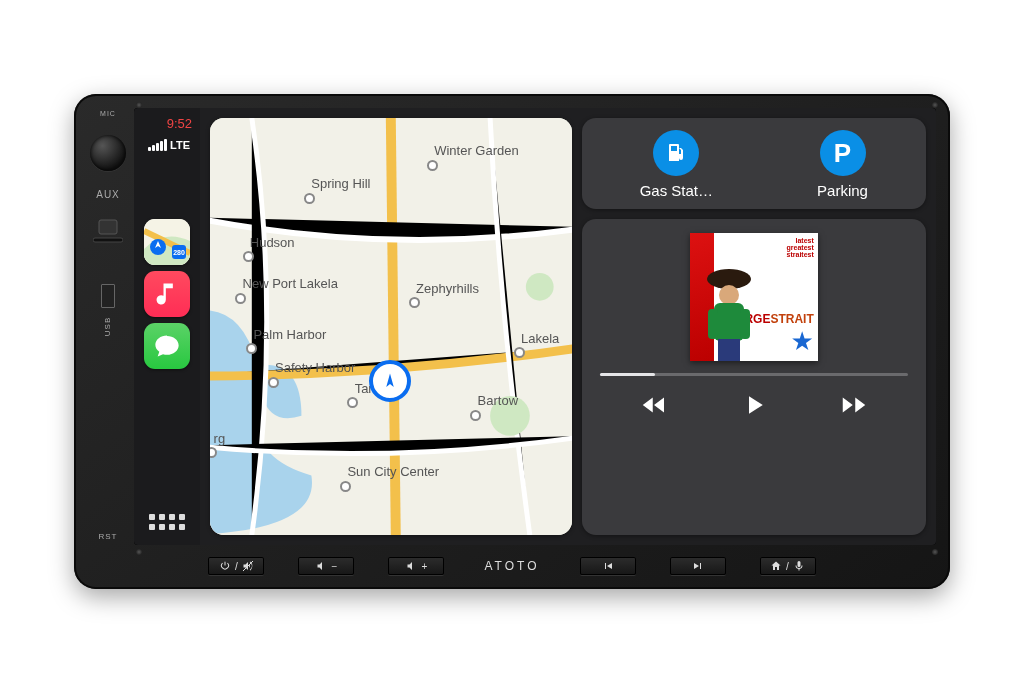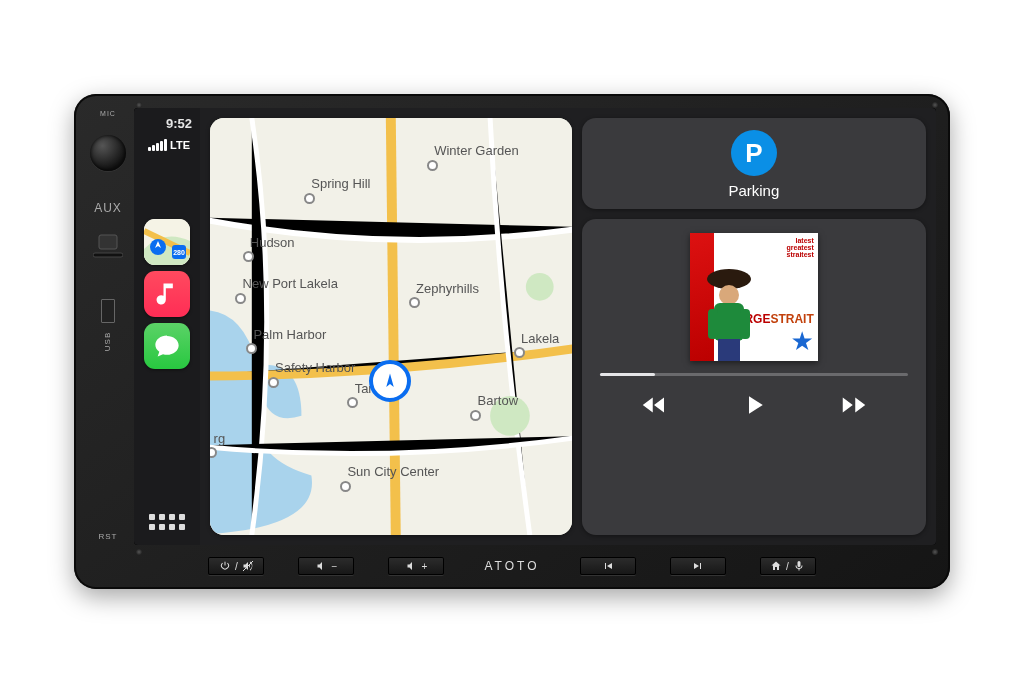--- a/index.html
+++ b/index.html
@@ -41,21 +41,21 @@
     color: #aaa;
     font-size: 8px;
     padding-top: 2px;
   }
   .mic-lbl { font-size:7px; letter-spacing:1px; }
   .knob {
     width: 36px; height: 36px; border-radius: 50%;
     background: radial-gradient(circle at 35% 30%, #555, #111 70%);
     box-shadow: inset 0 0 4px #000, 0 1px 0 #333;
   }
-  .aux-lbl { font-size:12px; letter-spacing:1px;margin-top:12px; }
+  .aux-lbl { font-size:10px; letter-spacing:1px; }
   .sd-slot { width:30px; height:48px; position:relative; }
   .sd-slot svg { width:100%; height:100%; }
   .usb-slot { width:20px; height:50px; display:flex; flex-direction:column; align-items:center; gap:2px;}
   .usb-slot .port { width:12px; height:22px; border:1px solid #666; border-radius:1px; background:#222;}
   .usb-lbl { font-size:8px; transform: rotate(-90deg); transform-origin:center; margin-top:12px; letter-spacing:1px;}
   .rst-lbl { font-size:8px; letter-spacing:1px; margin-top:auto; margin-bottom:4px;}
 
   
   .screen {
     flex: 1;
@@ -71,23 +71,23 @@
     background: #1b1b1d;
     display: flex;
     flex-direction: column;
     align-items: center;
     padding: 8px 4px;
     box-sizing: border-box;
     gap: 6px;
   }
   .status {
     width:100%;
-    color:#e5e5e5;
+    color:#ef4444;
     font-size:13px;
-    font-weight:700;
+    font-weight:400;
     text-align:right;
     padding-right:4px;
     box-sizing:border-box;
   }
   .signal-row{
     display:flex; align-items:flex-end; gap:3px; padding-left:4px; margin-top:2px;
     color:#fff; font-size:11px; font-weight:600;
   }
   .bars{display:flex; align-items:flex-end; gap:1px;}
   .bars span{width:3px; background:#fff; border-radius:1px;}
@@ -311,20 +311,28 @@
           <div class="user-loc">
             <svg viewBox="0 0 24 24">
                 <path d="M12 2 L17 20 L12 16 L7 20 Z"></path>
               </svg>
           </div>
         </div>
 
         <div class="right-col">
           <div class="panel poi-panel">
             <div class="poi">
+              <div class="poi-circle c-blue">
+                <svg width="24" height="24" viewBox="0 0 24 24" fill="#fff">
+                    <path d="M6 3h8a1 1 0 0 1 1 1v16H5V4a1 1 0 0 1 1-1zm1 2v5h6V5H7zm10 2 2 2v8a2 2 0 1 1-4 0v-4h2V9l-2-2h2z"></path>
+                  </svg>
+              </div>
+              <div class="poi-label">Gas Stat…</div>
+            </div>
+            <div class="poi">
               <div class="poi-circle c-blue2">
                 <span style="color:#fff;font-size:26px;font-weight:700;">P</span>
               </div>
               <div class="poi-label">Parking</div>
             </div>
           </div>
 
           <div class="panel now-playing">
             <div class="album">
               <div class="album-left">

